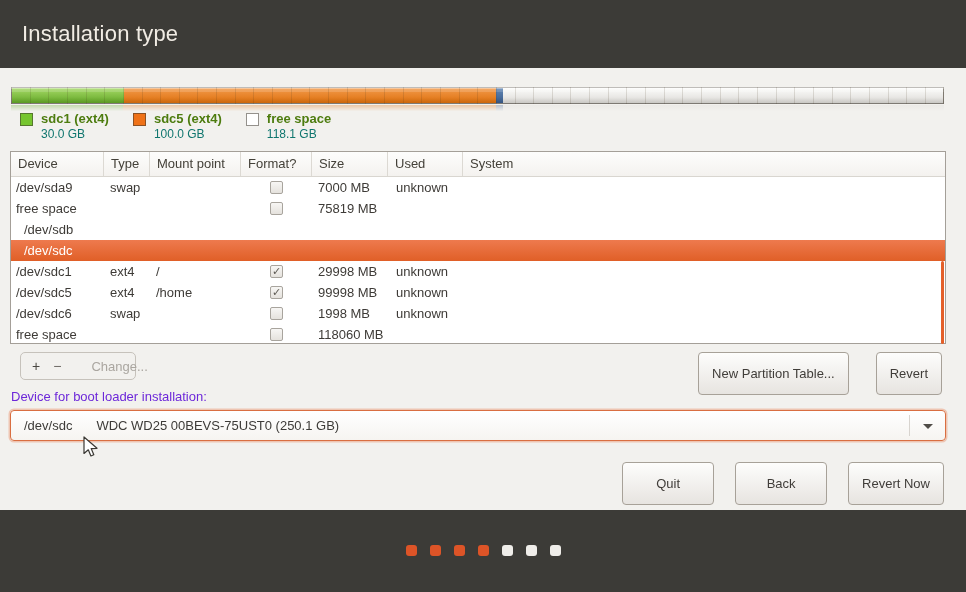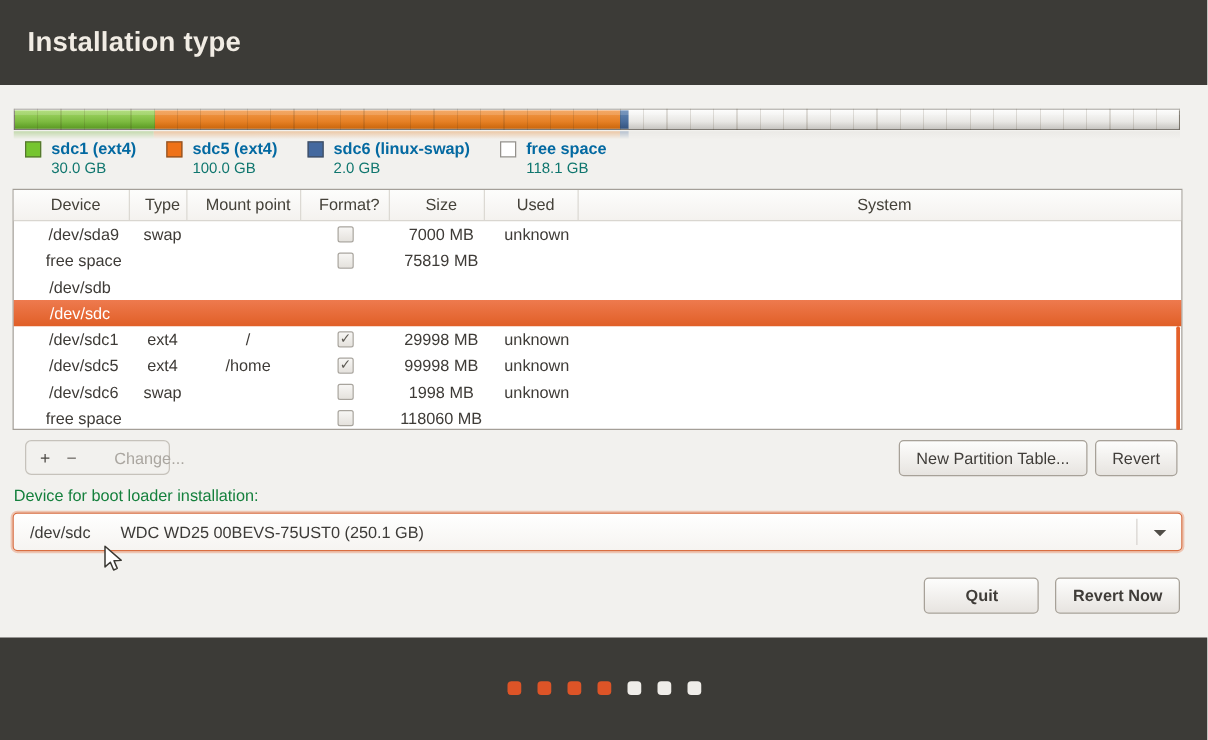--- a/index.html
+++ b/index.html
@@ -10,21 +10,21 @@
     -webkit-font-smoothing:antialiased;
   }
   #screen{position:relative;width:966px;height:592px;background:#f2f1ee;}
 
   
   .titlebar{
     position:absolute;left:0;top:0;width:966px;height:68px;
     background:#3c3b37;display:flex;align-items:center;
   }
   .titlebar .title{
-    margin-left:22px;font-size:22px;font-weight:700;color:#f1ece4;letter-spacing:.2px;
+    margin-left:22px;font-size:22px;font-weight:400;color:#f1ece4;letter-spacing:.2px;
   }
   .footer{
     position:absolute;left:0;top:510px;width:966px;height:82px;background:#3c3b37;
   }
   .dots{
     position:absolute;left:0;top:35px;width:100%;
     display:flex;justify-content:center;gap:13px;
   }
   .dot{width:11px;height:11px;border-radius:3px;}
 
@@ -48,27 +48,27 @@
 
   
   .legend{
     position:absolute;left:20px;top:111px;display:flex;gap:24px;
   }
   .legend-item{display:flex;align-items:flex-start;}
   .swatch{
     width:13px;height:13px;margin-top:2px;margin-right:8px;
     border:1px solid rgba(60,55,45,.55);box-sizing:border-box;
   }
-  .legend-label{font-size:13px;font-weight:bold;color:#0369a1;line-height:16px;}
+  .legend-label{font-size:13px;font-weight:bold;color:#4d7c0f;line-height:16px;}
   .legend-size{font-size:12px;color:#0f766e;line-height:14px;}
 
   
   .ptable{
     position:absolute;left:10px;top:151px;width:936px;height:193px;
-    background:#fff;border:1px solid #a49f98;box-sizing:border-box;text-align:center;
+    background:#fff;border:1px solid #a49f98;box-sizing:border-box;
   }
   .thead{
     display:grid;grid-template-columns:93px 46px 91px 71px 76px 75px 1fr;
     height:25px;background:linear-gradient(to bottom,#fdfdfc,#f4f2ef);
     border-bottom:1px solid #d9d6d0;box-sizing:border-box;
   }
   .th{
     font-size:13px;color:#444139;line-height:24px;padding-left:7px;
     border-right:1px solid #dcd9d3;box-sizing:border-box;
     white-space:nowrap;overflow:hidden;
@@ -78,61 +78,61 @@
   .trow{
     display:grid;grid-template-columns:93px 46px 91px 71px 76px 75px 1fr;
     height:21px;font-size:13px;color:#3e3b37;
   }
   .trow.selected{
     background:linear-gradient(to bottom,#ee7a4e,#e05f27);
     color:#ffffff;
   }
   .td{line-height:21px;padding-left:6px;white-space:nowrap;overflow:hidden;box-sizing:border-box;}
   .td.c0.lvl0{padding-left:13px;}
-  .td.c0.lvl1{padding-left:19px;}
+  .td.c0.lvl1{padding-left:5px;}
   .td.c3{display:flex;align-items:center;justify-content:center;padding-left:0;}
   .td.c5{padding-left:8px;}
   .cb{
     width:13px;height:13px;border:1px solid #a8a49d;border-radius:2px;
     background:linear-gradient(to bottom,#f7f6f4,#e5e2dd);
     display:flex;align-items:center;justify-content:center;
     font-size:11px;line-height:11px;color:#5d5a54;box-sizing:border-box;
   }
   .vscroll{
     position:absolute;right:1px;top:109px;width:3px;height:83px;
     background:#e4602a;border-radius:2px;
   }
 
   
   .btn{
     display:inline-flex;align-items:center;justify-content:center;
-    height:29px;padding:0 13px;box-sizing:border-box;
+    height:43px;padding:0 13px;box-sizing:border-box;
     background:linear-gradient(to bottom,#fdfdfc,#e7e4e0);
     border:1px solid #a7a198;border-radius:4px;
-    font-size:13px;color:#403d39;white-space:nowrap;
+    font-size:13px;color:#403d39;white-space:nowrap;margin-left:21px;
   }
   .change-group{
     position:absolute;left:20px;top:352px;height:28px;width:116px;
     border:1px solid #c6c2bb;border-radius:5px;box-sizing:border-box;
     display:flex;align-items:center;font-size:14px;
   }
   .cg-add{margin-left:11px;color:#4a4742;}
   .cg-remove{margin-left:13px;color:#6e6a65;}
   .cg-change{margin-left:30px;color:#aaa6a0;font-size:13px;}
   .row-actions{
     position:absolute;right:24px;top:352px;display:flex;gap:6px;
   }
   .nav-actions{
-    position:absolute;right:22px;top:462px;display:flex;gap:13px;font-weight:bold;
+    position:absolute;right:22px;top:462px;display:flex;
   }
   .nav-actions .btn{min-width:92px;}
 
   
   .boot-label{
-    position:absolute;left:11px;top:389px;font-size:13px;color:#15803d;
+    position:absolute;left:11px;top:389px;font-size:13px;color:#6d28d9;
   }
   .combo{
     position:absolute;left:10px;top:410px;width:936px;height:31px;box-sizing:border-box;
     background:linear-gradient(to bottom,#ffffff,#f6f4f1);
     border:1px solid #d96e41;border-radius:4px;
     box-shadow:0 0 0 1.5px rgba(233,115,65,.35);
     display:flex;align-items:center;font-size:13px;color:#3d3b38;
   }
   .combo .dev{margin-left:13px;}
   .combo .desc{margin-left:24px;}
@@ -179,27 +179,20 @@
         </div>
       </div>
       <div class="legend-item">
         <div class="swatch" style="background: rgb(239, 114, 24);"></div>
         <div>
           <div class="legend-label">sdc5 (ext4)</div>
           <div class="legend-size">100.0 GB</div>
         </div>
       </div>
       <div class="legend-item">
-        <div class="swatch" style="background: rgb(68, 105, 159);"></div>
-        <div>
-          <div class="legend-label">sdc6 (linux-swap)</div>
-          <div class="legend-size">2.0 GB</div>
-        </div>
-      </div>
-      <div class="legend-item">
         <div class="swatch" style="background: rgb(255, 255, 255);"></div>
         <div>
           <div class="legend-label">free space</div>
           <div class="legend-size">118.1 GB</div>
         </div>
       </div>
     </div>
 
   <div class="ptable">
     <div class="thead">
@@ -318,20 +311,21 @@
     <span class="sep"></span>
     <span class="arrow"></span>
   </div>
 
   <svg class="cursor" width="17" height="23" viewBox="0 0 17 23">
     <path d="M2 1 L2 17.5 L6.3 13.8 L8.9 20 L11.8 18.7 L9.2 12.6 L15 12.3 Z" fill="#ffffff" stroke="#3a3833" stroke-width="1.2" stroke-linejoin="round"></path>
   </svg>
 
   <div class="nav-actions">
     <div class="btn">Quit</div>
+    <div class="btn">Back</div>
     <div class="btn">Revert Now</div>
   </div>
 
   <div class="footer">
     <div class="dots">
         <div class="dot" style="background: rgb(221, 84, 39);"></div>
         <div class="dot" style="background: rgb(221, 84, 39);"></div>
         <div class="dot" style="background: rgb(221, 84, 39);"></div>
         <div class="dot" style="background: rgb(221, 84, 39);"></div>
         <div class="dot" style="background: rgb(239, 237, 233);"></div>

